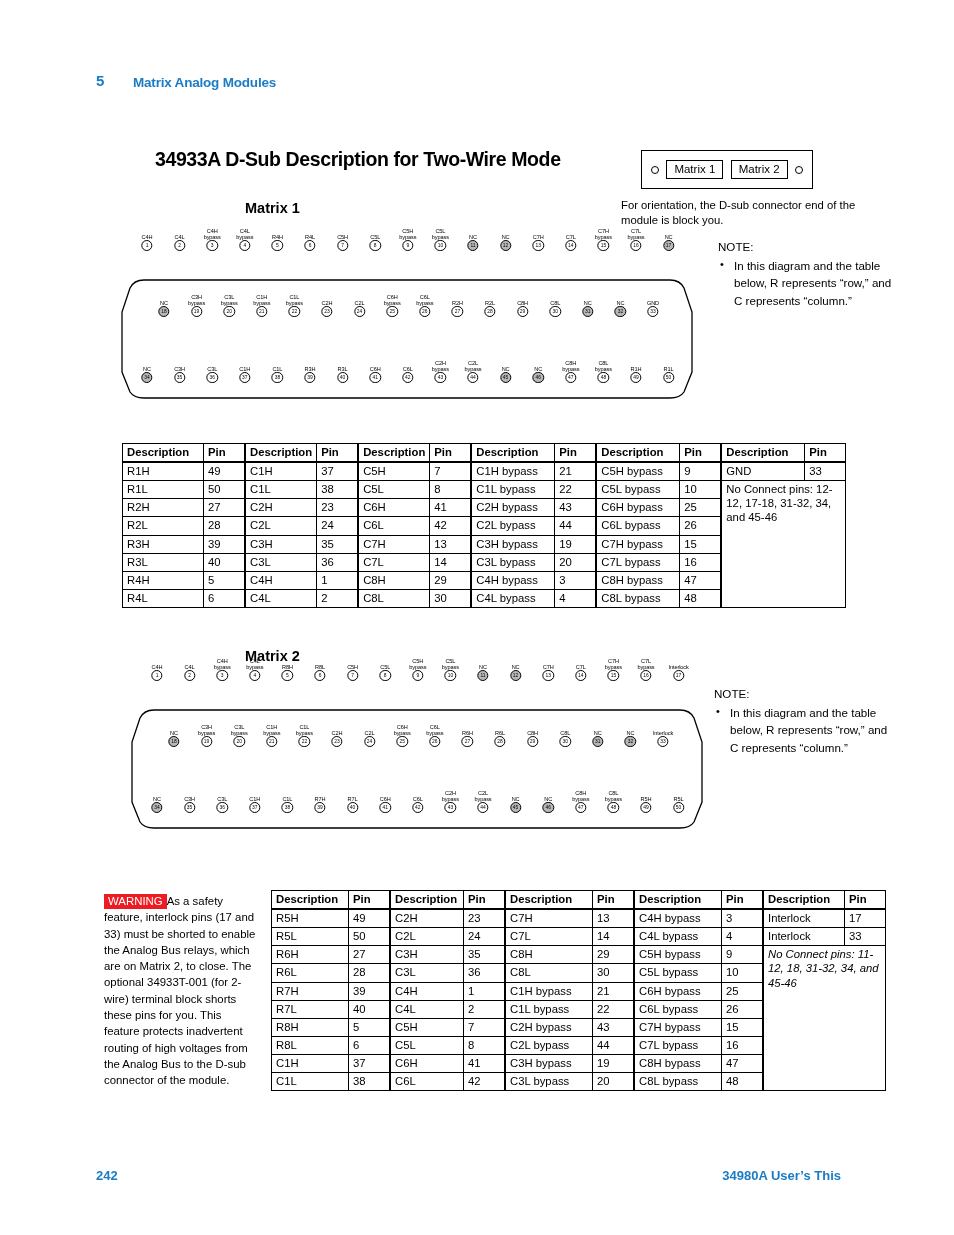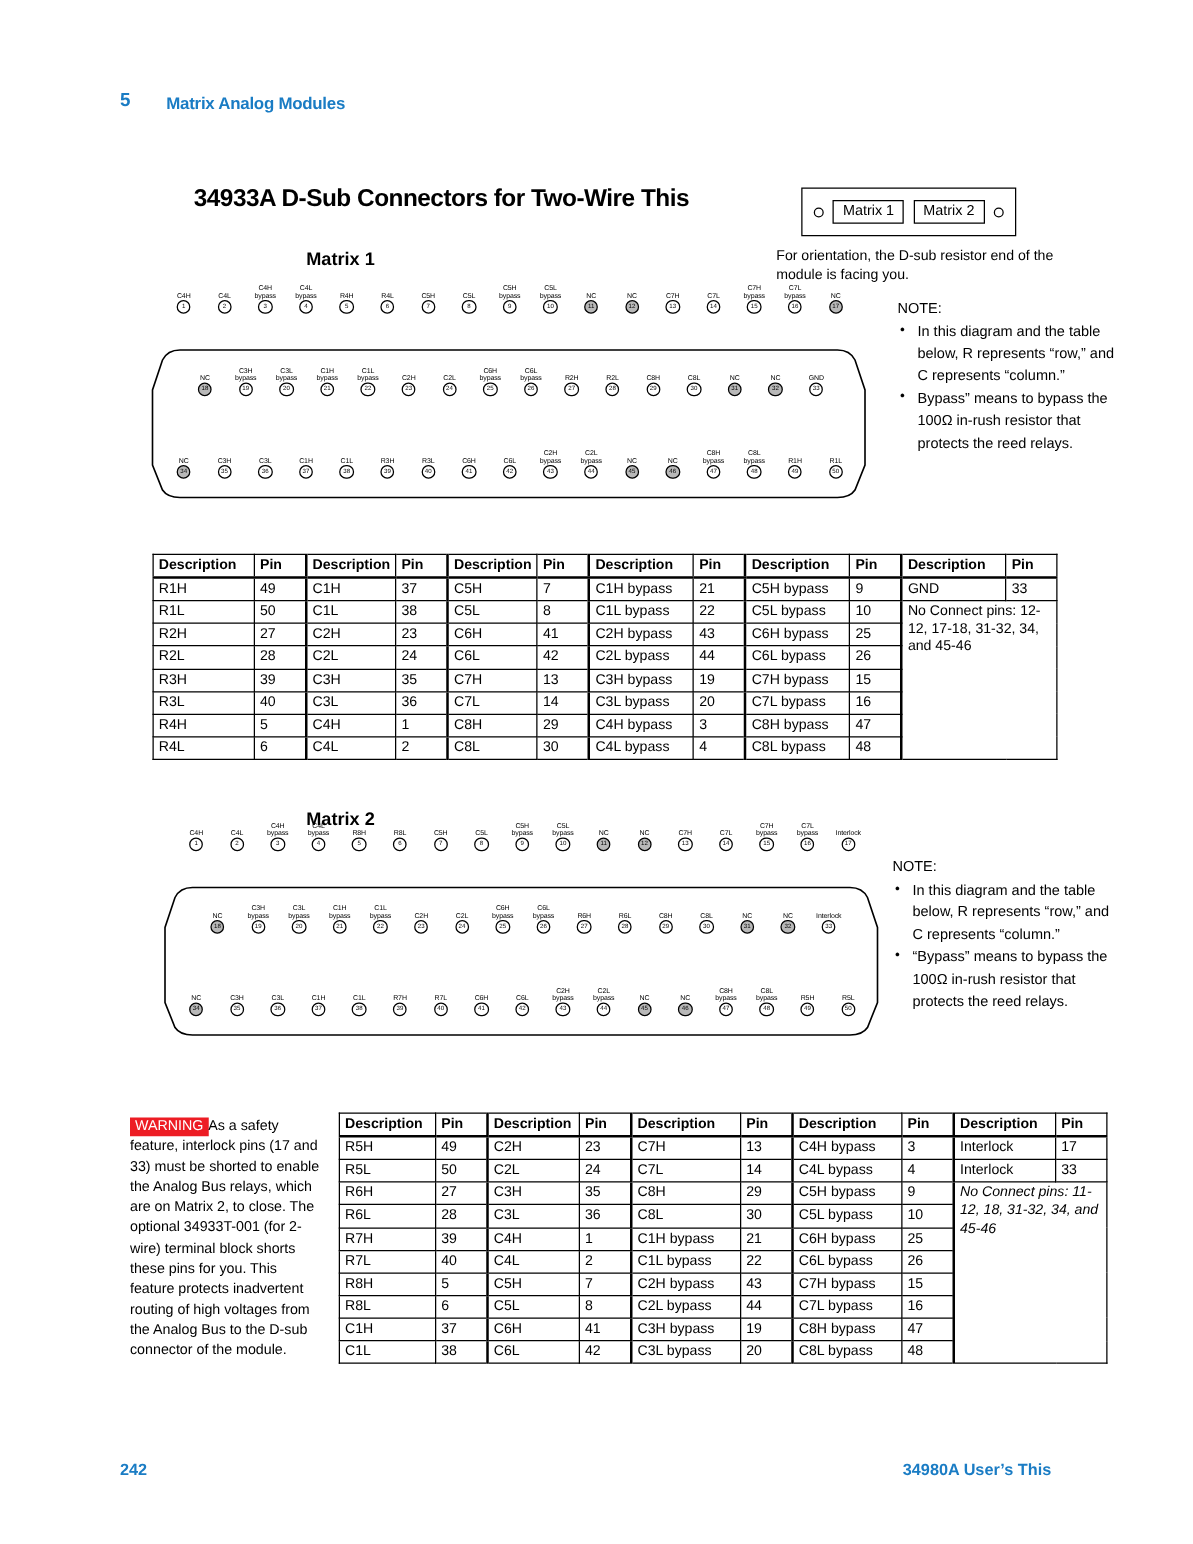--- a/index.html
+++ b/index.html
@@ -67,36 +67,35 @@
   
   #footer-page{left:96px;top:1168px;font-size:13px;font-weight:bold;color:#1a7cc4;}
   #footer-guide{right:113px;top:1168px;font-size:13px;font-weight:bold;color:#1a7cc4;}
 </style>
 </head>
 <body>
 
 <div class="abs" id="chapter-num">5</div>
 <div class="abs" id="chapter-title">Matrix Analog Modules</div>
 
-<h1 class="abs" id="page-title" style="margin:0;">34933A D-Sub Connectors for Two-Wire This</h1>
+<h1 class="abs" id="page-title" style="margin:0;">34933A D-Sub Description for Two-Wire Mode</h1>
 <div class="abs" id="matrix1-heading">Matrix 1</div>
 
 <div class="abs" id="orientation-box">
   <span class="orient-hole"></span>
   <span class="orient-chip">Matrix 1</span>
   <span class="orient-chip">Matrix 2</span>
   <span class="orient-hole"></span>
 </div>
-<div class="abs" id="orientation-caption">For orientation, the D-sub resistor end of the module is facing you.</div>
+<div class="abs" id="orientation-caption">For orientation, the D-sub connector end of the module is block you.</div>
 
 <div class="abs note" id="note-1">
   <div class="note-title">NOTE:</div>
   <ul>
     <li>In this diagram and the table below, R represents “row,” and C represents “column.”</li>
-    <li>Bypass” means to bypass the 100Ω in-rush resistor that protects the reed relays.</li>
   </ul>
 </div>
 
 <div class="dsub" id="connector-1" style="left:118px;top:278px;width:578px;height:122px;">
   <svg width="578" height="122" viewBox="0 0 578 122">
     <path d="M 26 2 L 552 2 Q 562 2 566 10 L 574 34 L 574 94 L 566 114 Q 562 120 552 120 L 26 120 Q 16 120 12 114 L 4 94 L 4 34 L 12 10 Q 16 2 26 2 Z" fill="none" stroke="#000" stroke-width="1.3"></path>
   </svg>
   <div class="dsub-inner">
       <div class="pingroup" style="left: 29px; top: 0px; height: 42px; width: 0px;">
         <div class="pinlabel" style="bottom: 80px;">C4H</div>
@@ -422,21 +421,20 @@
       </tbody>
     </table>
   </div>
 
 <div class="abs" id="matrix2-heading">Matrix 2</div>
 
 <div class="abs note" id="note-2">
   <div class="note-title">NOTE:</div>
   <ul>
     <li>In this diagram and the table below, R represents “row,” and C represents “column.”</li>
-    <li>“Bypass” means to bypass the 100Ω in-rush resistor that protects the reed relays.</li>
   </ul>
 </div>
 
 <div class="dsub" id="connector-2" style="left:128px;top:708px;width:578px;height:122px;">
   <svg width="578" height="122" viewBox="0 0 578 122">
     <path d="M 26 2 L 552 2 Q 562 2 566 10 L 574 34 L 574 94 L 566 114 Q 562 120 552 120 L 26 120 Q 16 120 12 114 L 4 94 L 4 34 L 12 10 Q 16 2 26 2 Z" fill="none" stroke="#000" stroke-width="1.3"></path>
   </svg>
   <div class="dsub-inner">
       <div class="pingroup" style="left: 29px; top: 0px; height: 42px; width: 0px;">
         <div class="pinlabel" style="bottom: 80px;">C4H</div>

